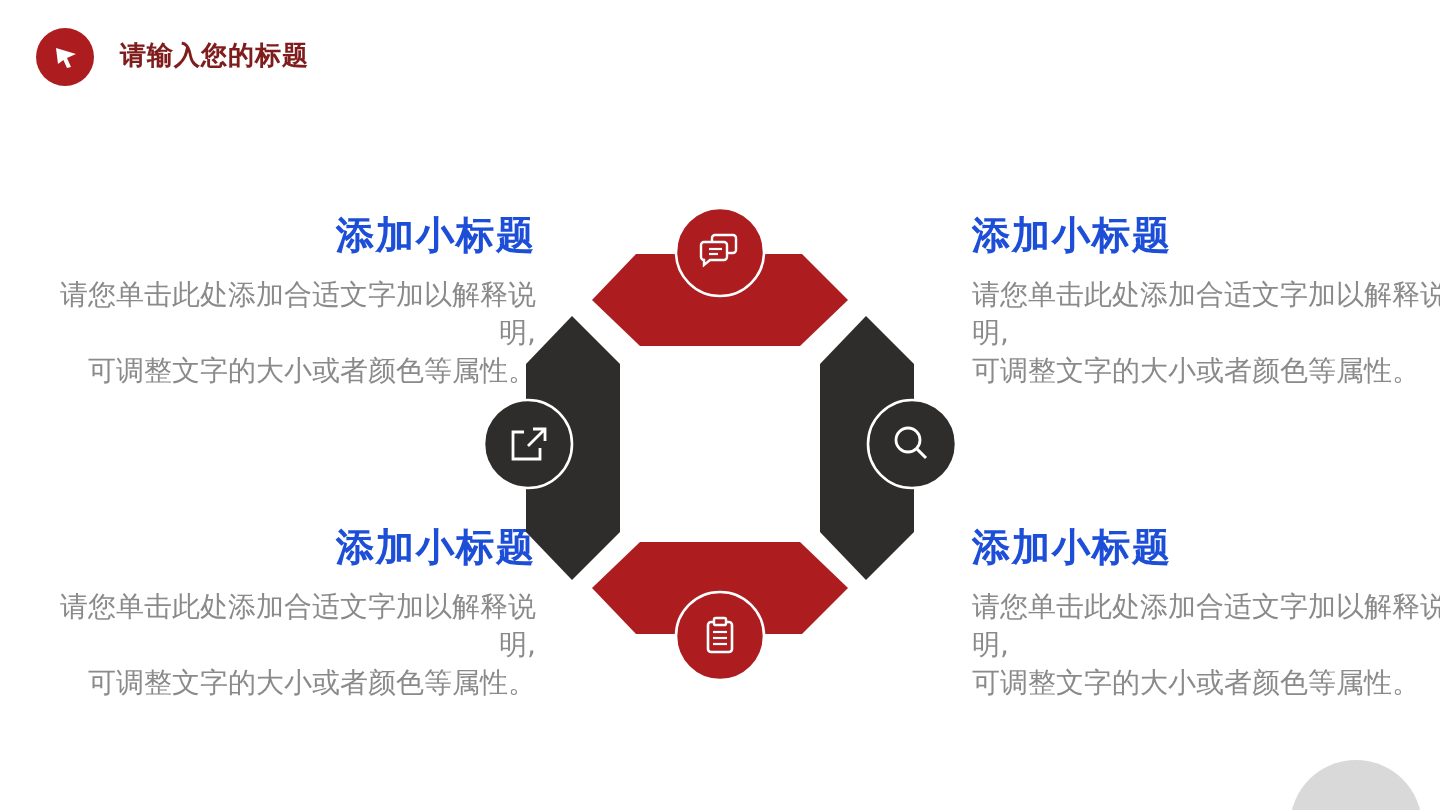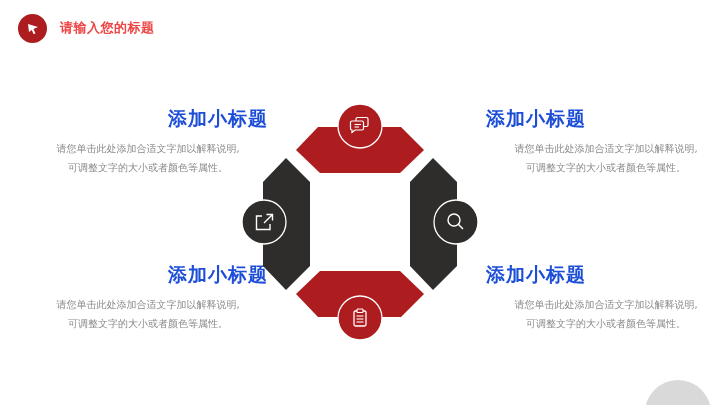--- a/index.html
+++ b/index.html
@@ -8,31 +8,31 @@
     background: #ffffff;
     font-family: "DejaVu Sans", "Liberation Sans", sans-serif;
   }
   .header-logo {
     position: absolute; left: 18px; top: 14px; width: 29px; height: 29px;
     border-radius: 50%; background: #ad1c1f;
     display: flex; align-items: center; justify-content: center;
   }
   .header-title {
     position: absolute; left: 60px; top: 19px;
-    font-size: 13px; font-weight: bold; color: #ef4444; letter-spacing: 0.5px;
+    font-size: 13px; font-weight: bold; color: #7f1d1d; letter-spacing: 0.5px;
   }
   .block { position: absolute; width: 240px; }
   .block.left { text-align: right; }
   .block.right { text-align: left; }
   .block .title {
     font-size: 19px; font-weight: bold; color: #1d4ed8; line-height: 24px;
     margin-bottom: 9px; letter-spacing: 1px;
   }
   .block .desc {
-    font-size: 10px; color: #8a8a8a; line-height: 19px; text-align: center;
+    font-size: 14px; color: #8a8a8a; line-height: 19px;
   }
   .diagram { position: absolute; left: 0; top: 0; width: 720px; height: 405px; }
   .corner-circle {
     position: absolute; left: 645px; top: 380px; width: 66px; height: 66px;
     border-radius: 50%; background: #d9d9d9;
   }
 </style>
 </head>
 <body>
 

